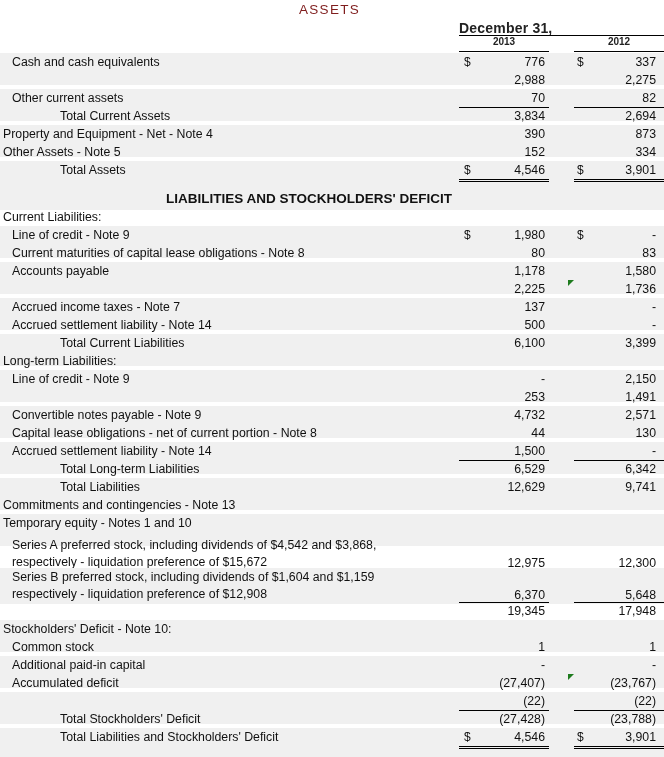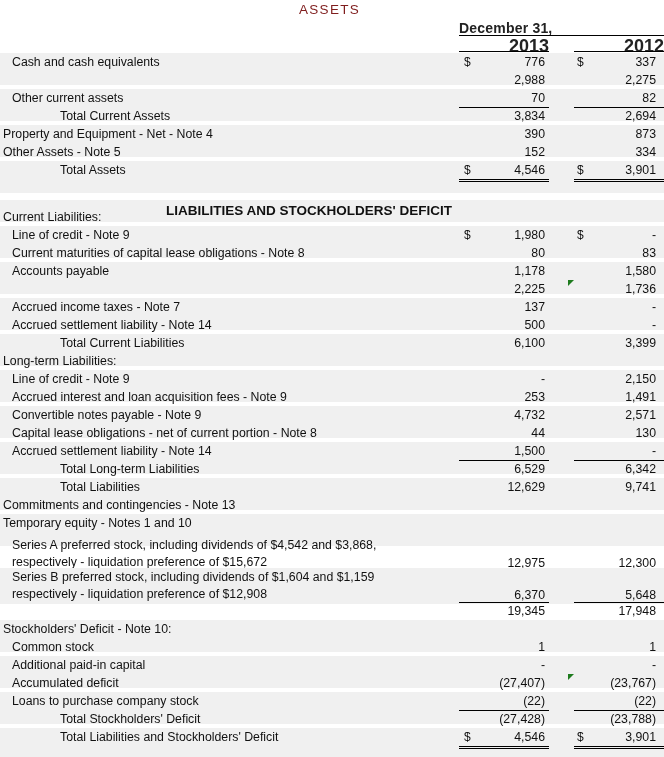--- a/index.html
+++ b/index.html
@@ -10,21 +10,21 @@
   .title-assets {
     position: absolute; top: 2px; left: 0; width: 664px; text-align: left;
     padding-left: 299px; box-sizing: border-box;
     font-size: 13.5px; letter-spacing: 1.3px; color: #7f1d1d;
   }
   .hdr-dec {
     position: absolute; top: 20px; left: 459px; width: 205px; text-align: left;
     font-size: 14px; font-weight: bold; color: #222; letter-spacing: 0.2px;
   }
   .hdr-dec-line { position: absolute; top: 35px; left: 459px; width: 205px; height: 1px; background: #000; }
-  .hdr-year { position: absolute; top: 36px; font-size: 18px; font-weight: bold; color: #222; text-align: right; }
+  .hdr-year { position: absolute; top: 36px; font-size: 10px; font-weight: bold; color: #222; text-align: center; }
   .hdr-year.y1 { left: 459px; width: 90px; }
   .hdr-year.y2 { left: 574px; width: 90px; }
   .hdr-year-line { position: absolute; top: 51px; height: 1px; background: #000; }
   .hdr-year-line.y1 { left: 459px; width: 90px; }
   .hdr-year-line.y2 { left: 574px; width: 90px; }
 
   .row { position: absolute; left: 0; width: 664px; height: 32px; }
   .row.shade { background: #f0f0f0; }
   .row .lbl { position: absolute; top: 2px; white-space: nowrap; color: #111; }
   .row .lbl.i0 { left: 3px; }
@@ -40,21 +40,21 @@
   .row.tall .lbl { line-height: 17px; top: 1px; }
   .row.tall .v, .row.tall .dol { top: 20px; }
 
   .rule { position: absolute; height: 1px; background: #000; }
   .rule.c1 { left: 459px; width: 90px; }
   .rule.c2 { left: 574px; width: 90px; }
 
   .section-title {
     position: absolute; left: 0; width: 664px; height: 22px; background: #f0f0f0;
     text-align: left; padding-left: 166px; box-sizing: border-box;
-    font-size: 13.5px; font-weight: bold; color: #111; line-height: 22px; margin-top: 12px;
+    font-size: 13.5px; font-weight: bold; color: #111; line-height: 22px;
   }
   .flag {
     position: absolute; width: 0; height: 0;
     border-top: 6px solid #1e7b1e; border-right: 6px solid transparent;
   }
 </style>
 </head>
 <body>
 
 <div class="title-assets">ASSETS</div>
@@ -159,21 +159,20 @@
 
 <div class="row" style="top:352px">
   <span class="lbl i0">Long-term Liabilities:</span>
 </div>
 <div class="row shade" style="top:370px">
   <span class="lbl i1">Line of credit - Note 9</span>
   <span class="v c1">-</span>
   <span class="v c2">2,150</span>
 </div>
 <div class="row" style="top:388px">
-  <span class="lbl i1">Accrued interest and loan acquisition fees - Note 9</span>
   <span class="v c1">253</span>
   <span class="v c2">1,491</span>
 </div>
 <div class="row shade" style="top:406px">
   <span class="lbl i1">Convertible notes payable - Note 9</span>
   <span class="v c1">4,732</span>
   <span class="v c2">2,571</span>
 </div>
 <div class="row" style="top:424px">
   <span class="lbl i1">Capital lease obligations - net of current portion - Note 8</span>
@@ -241,21 +240,20 @@
   <span class="v c1">-</span>
   <span class="v c2">-</span>
 </div>
 <div class="row" style="top:674px">
   <span class="lbl i1">Accumulated deficit</span>
   <span class="v c1">(27,407)</span>
   <span class="v c2">(23,767)</span>
 </div>
 <div class="flag" style="top:674px;left:568px"></div>
 <div class="row shade" style="top:692px">
-  <span class="lbl i1">Loans to purchase company stock</span>
   <span class="v c1">(22)</span>
   <span class="v c2">(22)</span>
 </div>
 <div class="rule c1" style="top:710px"></div>
 <div class="rule c2" style="top:710px"></div>
 <div class="row" style="top:710px">
   <span class="lbl i3">Total Stockholders' Deficit</span>
   <span class="v c1">(27,428)</span>
   <span class="v c2">(23,788)</span>
 </div>

